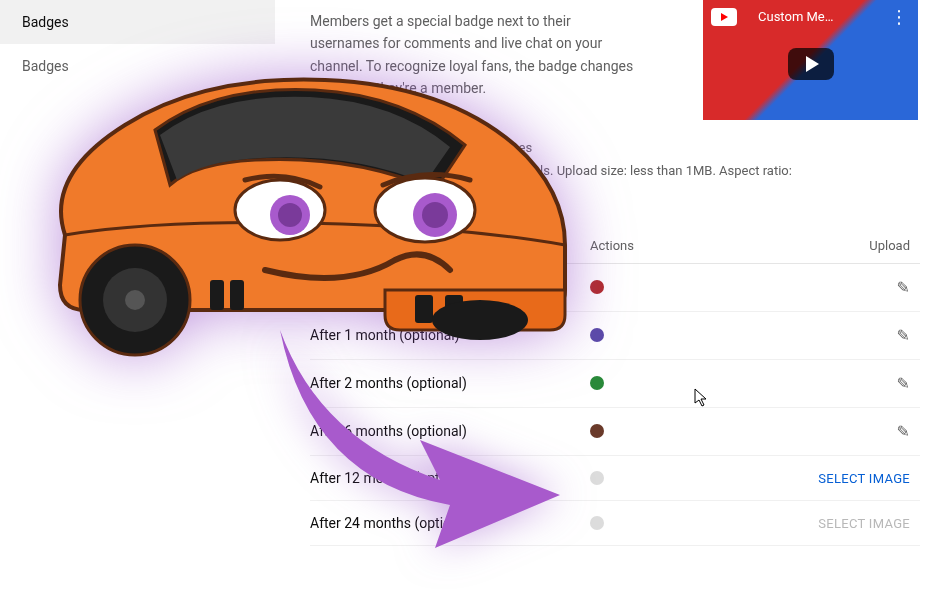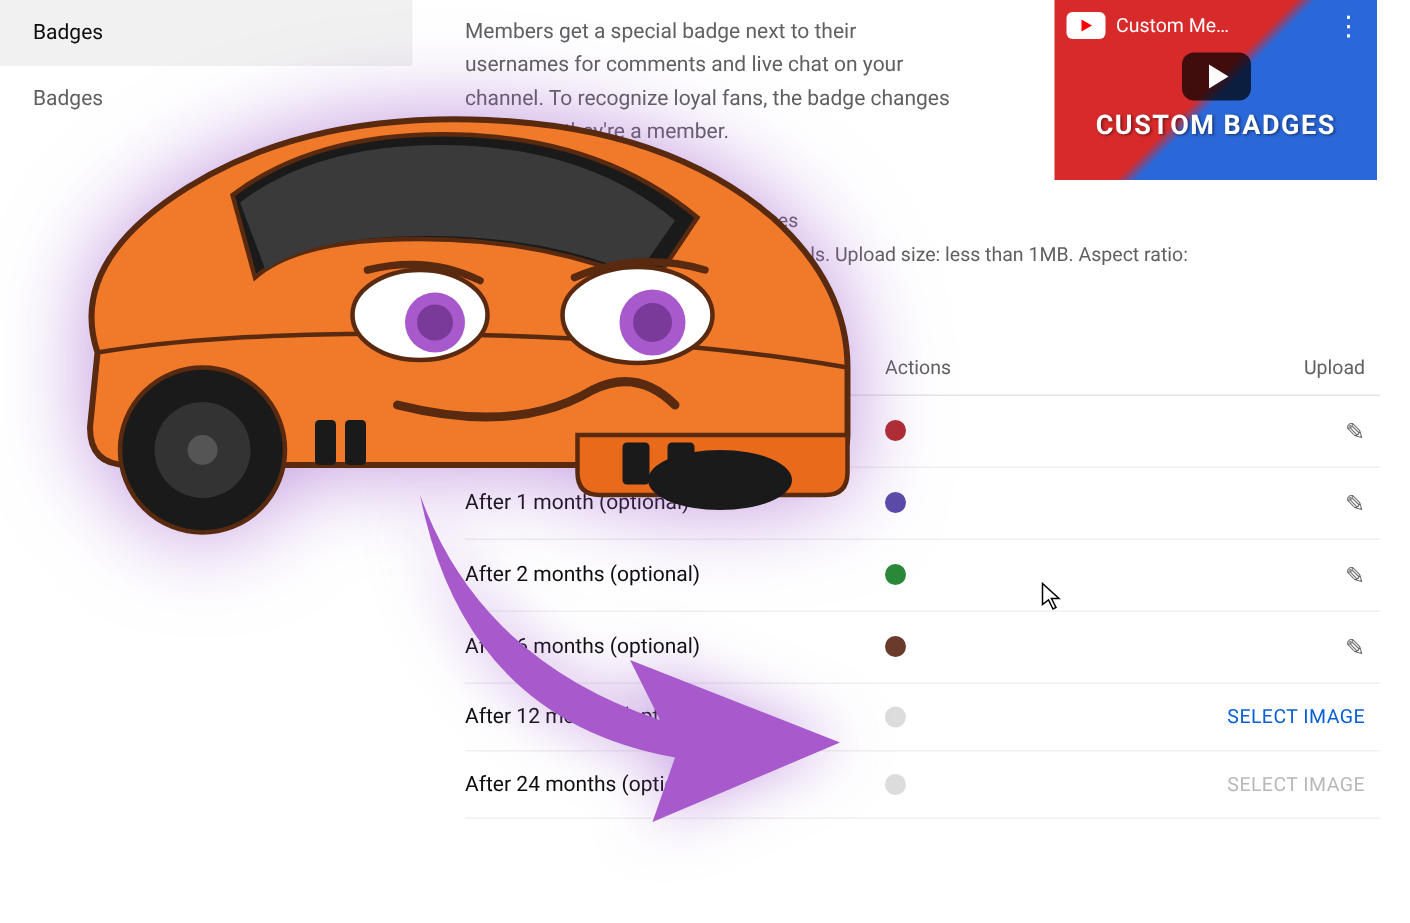--- a/index.html
+++ b/index.html
@@ -3,21 +3,21 @@
 <meta charset="utf-8">
 <style>
 *{box-sizing:border-box;margin:0;padding:0;font-family:Roboto,Arial,sans-serif}
 body{width:940px;height:615px;background:#fff;overflow:hidden;position:relative}
 .sidebar{position:absolute;left:0;top:0;width:275px;height:615px;background:#fff}
 .sidebar-item{padding:14px 22px;font-size:14px;color:#606060;cursor:pointer}
 .sidebar-item.active{background:#f1f1f1;color:#0d0d0d}
 .main{position:absolute;left:275px;top:0;width:665px;height:615px;padding:0 20px 0 35px}
 .desc{font-size:14px;color:#606060;line-height:1.6;padding-top:10px;max-width:330px}
 .video-thumb{position:absolute;right:22px;top:0;width:215px;height:120px;background:linear-gradient(135deg,#d82a2a 0%,#d82a2a 48%,#2a67d8 52%,#2a67d8 100%);display:flex;flex-direction:column;align-items:center;justify-content:center;color:#fff}
-.video-top{position:absolute;top:6px;left:8px;right:8px;display:flex;align-items:center;gap:7px}
+.video-top{position:absolute;top:6px;left:8px;right:8px;display:flex;align-items:center;gap:21px}
 .yt-icon{width:26px;height:18px;background:#fff;border-radius:4px;display:flex;align-items:center;justify-content:center}
 .yt-tri{width:0;height:0;border-left:7px solid #ff0000;border-top:4px solid transparent;border-bottom:4px solid transparent}
 .video-title{font-size:13px;color:#fff;flex:1;white-space:nowrap;overflow:hidden;text-overflow:ellipsis}
 .video-dots{color:#fff;font-size:18px;letter-spacing:2px}
 .play-btn{width:46px;height:32px;background:rgba(0,0,0,0.7);border-radius:8px;display:flex;align-items:center;justify-content:center;margin-top:8px}
 .play-tri{width:0;height:0;border-left:13px solid #fff;border-top:8px solid transparent;border-bottom:8px solid transparent;margin-left:3px}
 .video-label{font-size:18px;font-weight:700;letter-spacing:1px;margin-top:6px;text-shadow:1px 1px 2px rgba(0,0,0,0.5)}
 .info-line{font-size:13px;color:#606060;margin-top:40px;margin-left:80px}
 .info-line2{font-size:13px;color:#606060;margin-top:8px;margin-left:80px}
 .table{margin-top:50px}
@@ -50,21 +50,20 @@
     <div class="video-top">
       <div class="yt-icon">
           <div class="yt-tri"></div>
         </div>
       <div class="video-title">Custom Me…</div>
       <div class="video-dots">⋮</div>
     </div>
     <div class="play-btn">
         <div class="play-tri"></div>
       </div>
-    <div class="video-label">CUSTOM BADGES</div>
   </div>
 
   <div class="info-line">generic YouTube badges</div>
   <div class="info-line2">Minimum size: 32x32 pixels. Upload size: less than 1MB. Aspect ratio:</div>
 
   <div class="table">
     <div class="table-header">
       <div class="col-level"></div>
       <div class="col-preview">Actions</div>
       <div class="col-actions">Upload</div>

